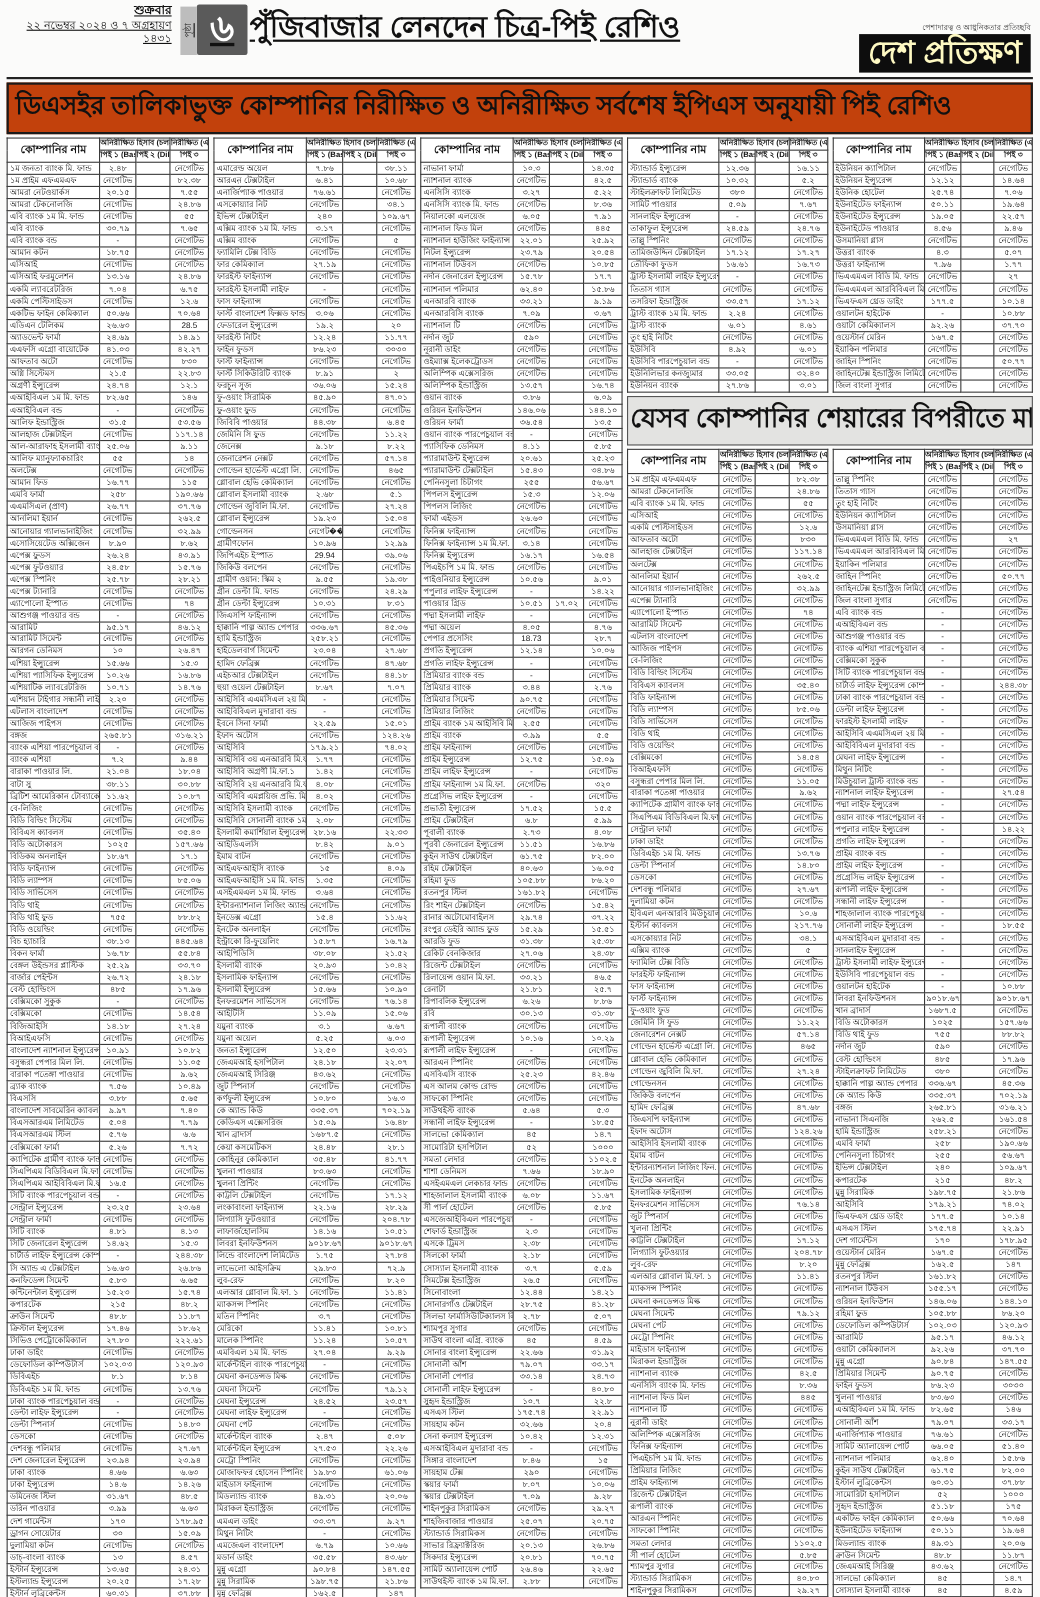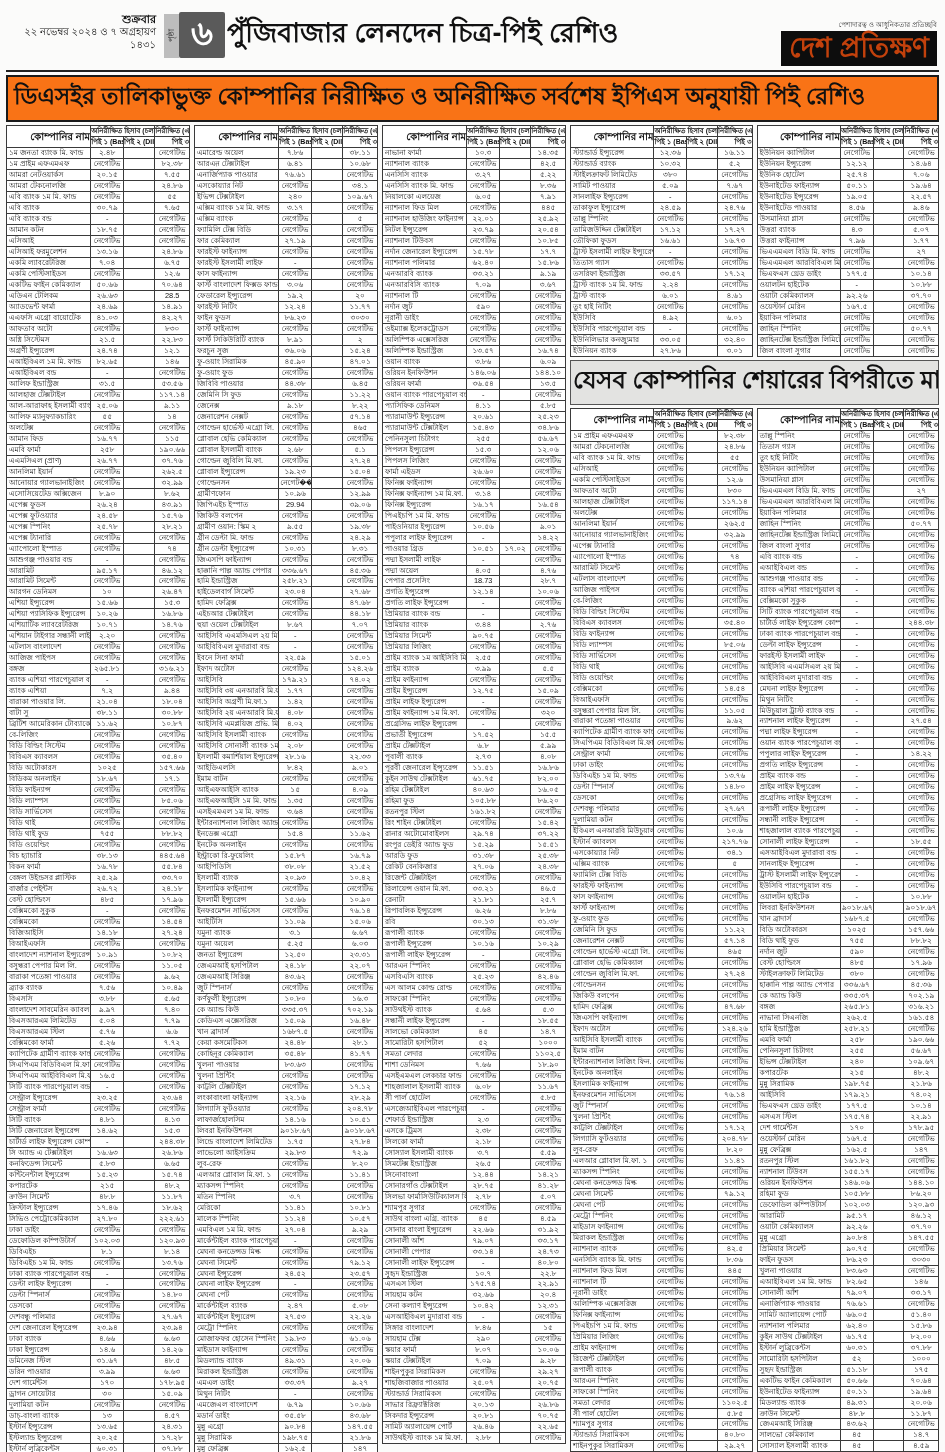--- a/index.html
+++ b/index.html
@@ -2,45 +2,45 @@
 <html lang="bn"><head>
 <meta charset="utf-8">
 <style>
   html,body{margin:0;padding:0;}
   body{
     width:945px;height:1452px;background:#fbfbfa;color:#111;
     font-family:"Liberation Sans",sans-serif;overflow:hidden;position:relative;
   }
   .page{width:945px;height:1452px;box-sizing:border-box;padding:4px 6px;}
   
-  .masthead{display:flex;align-items:center;height:64px;position:relative;}
+  .masthead{display:flex;align-items:flex-start;height:64px;position:relative;text-decoration:underline;}
   .date-block{width:150px;text-align:right;font-size:10px;line-height:1.25;padding-bottom:8px;}
   .date-block .weekday{font-weight:bold;font-size:11px;}
   .page-no-wrap{display:flex;align-items:flex-end;margin-left:8px;padding-bottom:2px;}
   .page-label{writing-mode:vertical-rl;transform:rotate(180deg);background:#bdbdbd;color:#222;
     font-size:8px;padding:2px 1px;height:40px;text-align:center;}
   .page-no{background:#5a5a5a;color:#fff;font-size:34px;font-weight:bold;width:46px;height:46px;
     display:flex;align-items:center;justify-content:center;border-radius:2px;}
   .section-title{font-size:27px;font-weight:bold;margin-left:2px;padding-bottom:4px;letter-spacing:0;}
   .logo-block{position:absolute;right:2px;bottom:2px;text-align:right;}
   .logo-tagline{font-size:7px;color:#333;}
-  .logo-text{background:#0d0d0d;color:#c2410c;font-size:28px;font-weight:bold;padding:2px 8px;line-height:1.1;}
+  .logo-text{background:#0d0d0d;color:#fef9c3;font-size:28px;font-weight:bold;padding:2px 8px;line-height:1.1;}
   .mast-rule{border-top:2px solid #222;margin:2px 0 3px 0;}
   
-  .headline-box{border:2px solid #1a1a1a;background:#f97316;font-size:23px;font-weight:bold;
+  .headline-box{border:2px solid #1a1a1a;background:#c2410c;font-size:23px;font-weight:bold;
     padding:1px 6px 3px 6px;margin-bottom:3px;white-space:nowrap;overflow:hidden;}
   
   .cols{display:flex;gap:4px;align-items:flex-start;}
   .col{flex:0 0 184px;}
   .right-region{flex:1 1 auto;display:flex;flex-direction:column;gap:3px;min-width:0;}
   .pair{display:flex;gap:4px;align-items:flex-start;}
   .pair>.half{flex:1 1 50%;min-width:0;}
   table.pe{border-collapse:collapse;width:100%;table-layout:fixed;background:#fff;}
   table.pe th,table.pe td{border:1px solid #3a3a3a;overflow:hidden;white-space:nowrap;}
-  table.pe thead th{font-size:7px;line-height:1.15;text-align:right;font-weight:bold;padding:1px 0;}
+  table.pe thead th{font-size:7px;line-height:1.15;text-align:center;font-weight:bold;padding:1px 0;}
   table.pe thead th.name-h{font-size:10px;}
   table.pe td{font-size:7.4px;line-height:1.35;padding:0 2px;height:9.6px;}
   table.pe td.num{text-align:center;padding:0 1px;}
   
   .sec2-title{background:#e3e3e1;border:1px solid #555;text-align:center;font-size:24px;
     font-weight:bold;padding:0 2px 3px 2px;white-space:nowrap;overflow:hidden;}
 </style>
 </head>
 <body>
 

